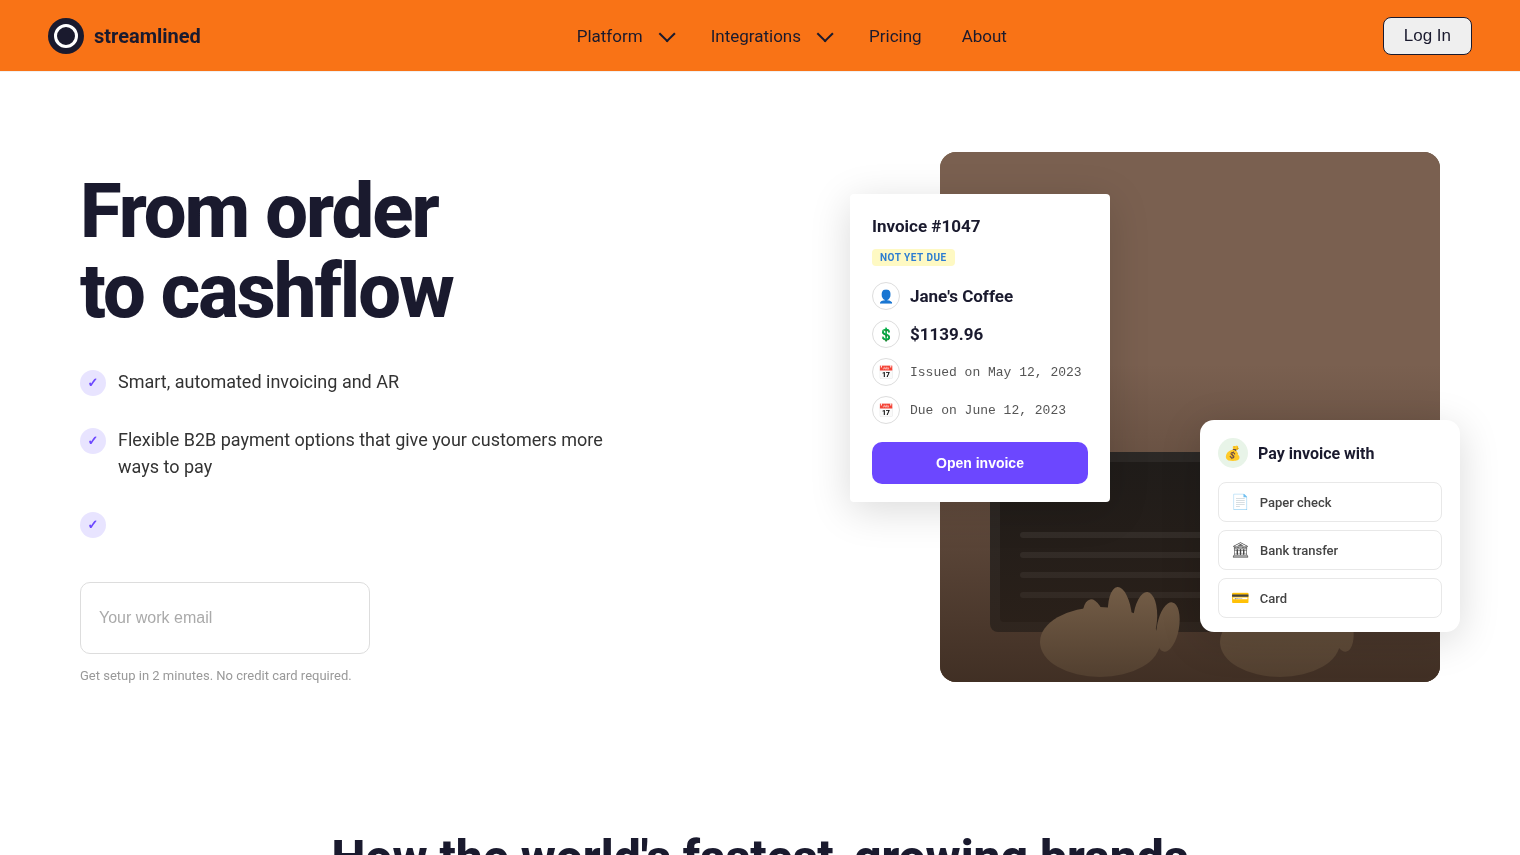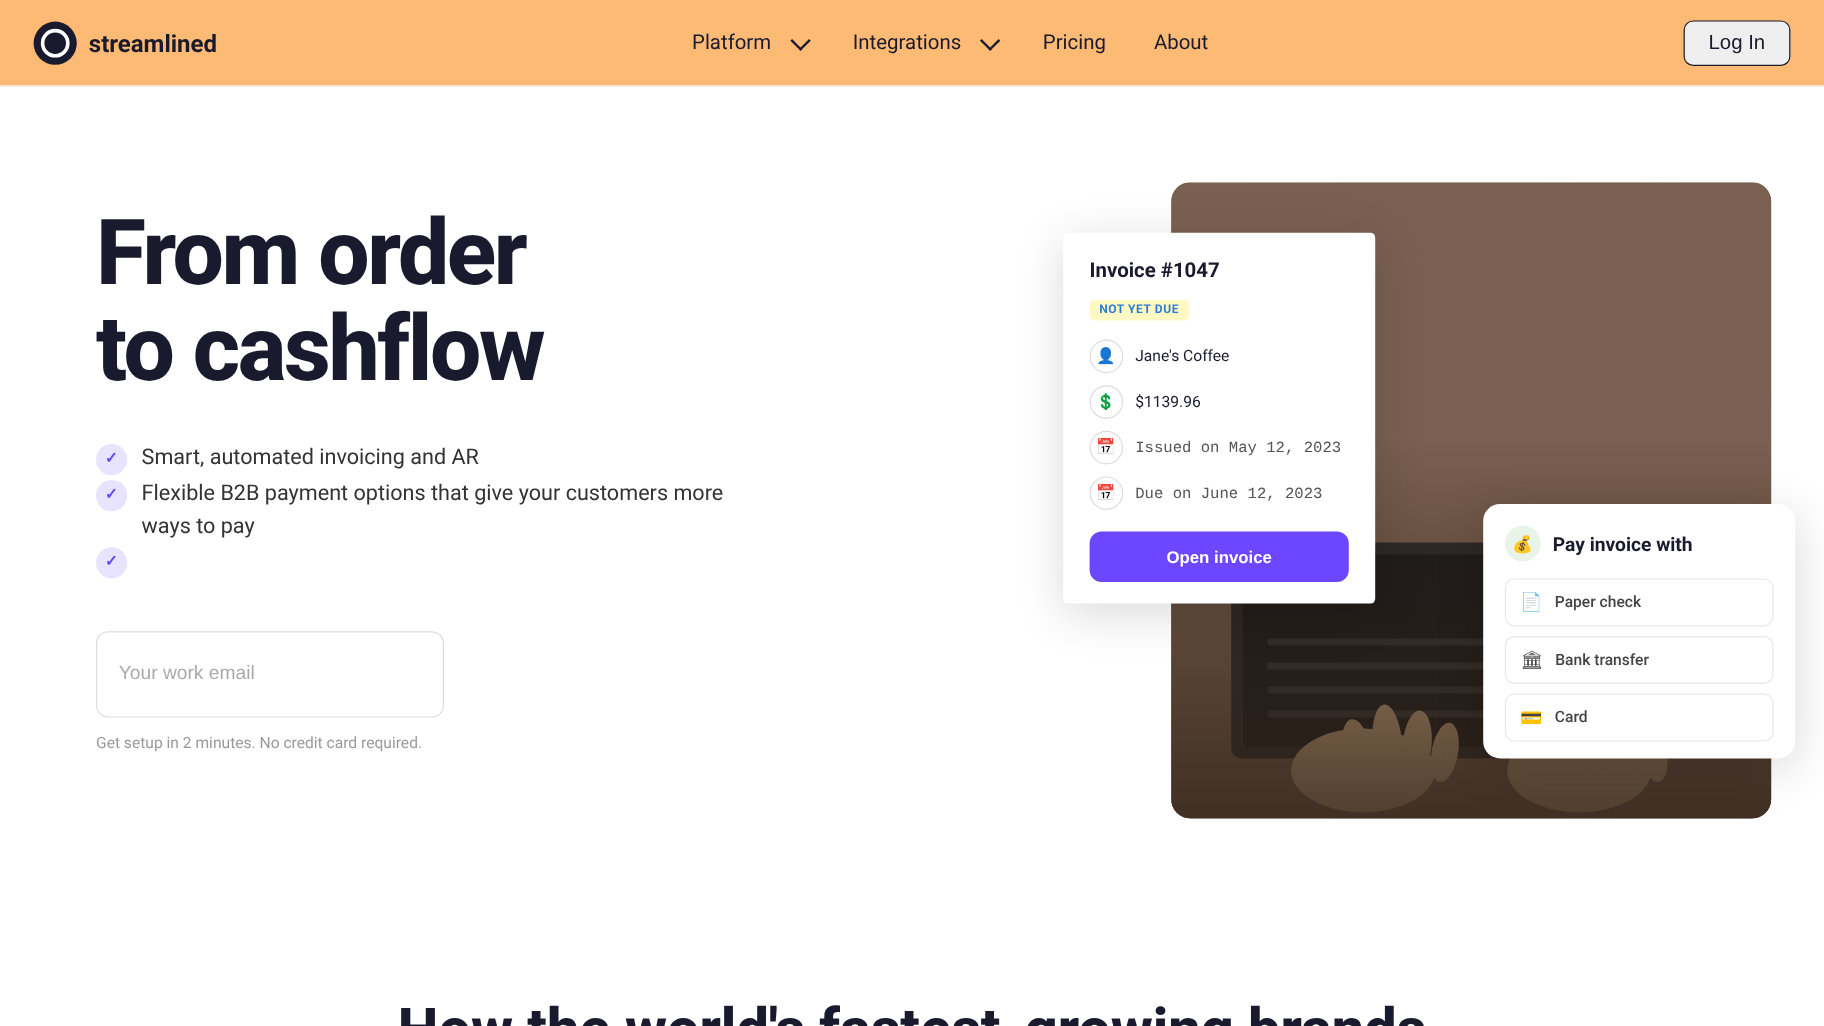--- a/index.html
+++ b/index.html
@@ -1,22 +1,22 @@
 <!DOCTYPE html>
 <html><head>
   <meta charset="utf-8">
   <style>
     * { margin: 0; padding: 0; box-sizing: border-box; }
     body { font-family: -apple-system, BlinkMacSystemFont, 'Segoe UI', Roboto, sans-serif; background: #fff; color: #1a1a2e; overflow-x: hidden; }
 
     
     nav {
       display: flex; align-items: center; justify-content: space-between;
-      padding: 0 28px; height: 72px; border-bottom: 1px solid #f0f0f0;
-      position: sticky; top: 0; background: #fdba74; z-index: 100;
+      padding: 0 48px; height: 72px; border-bottom: 1px solid #f0f0f0;
+      position: sticky; top: 0; background: #f97316; z-index: 100;
     }
     .nav-logo { display: flex; align-items: center; gap: 10px; cursor: pointer; }
     .logo-icon {
       width: 36px; height: 36px;
       background: #1a1a2e; border-radius: 50%;
       display: flex; align-items: center; justify-content: center;
     }
     .logo-icon::before {
       content: '';
       width: 18px; height: 18px;
@@ -37,26 +37,26 @@
     }
     .nav-login {
       font-size: 17px; font-weight: 500; color: #1a1a2e;
       cursor: pointer; padding: 8px 20px;
       border: 1.5px solid #1a1a2e; border-radius: 8px;
     }
 
     
     .hero {
       display: flex; align-items: flex-start; justify-content: space-between;
-      padding: 80px 44px 60px 80px;
+      padding: 80px 80px 60px 80px;
       min-height: 700px;
     }
     .hero-left { max-width: 560px; padding-top: 20px; }
     .hero-heading { font-size: 76px; font-weight: 800; line-height: 1.05; color: #1a1a2e; margin-bottom: 36px; letter-spacing: -2px; }
-    .hero-features { list-style: none; display: flex; flex-direction: column; gap: 2px; margin-bottom: 44px; }
+    .hero-features { list-style: none; display: flex; flex-direction: column; gap: 30px; margin-bottom: 44px; }
     .hero-feature { display: flex; align-items: flex-start; gap: 12px; font-size: 18px; color: #333; line-height: 1.5; }
     .check-circle {
       width: 26px; height: 26px; min-width: 26px;
       background: #e8e4ff; border-radius: 50%;
       display: flex; align-items: center; justify-content: center;
       margin-top: 2px;
     }
     .check-circle::after {
       content: '✓'; color: #6c47ff; font-size: 13px; font-weight: 700;
     }
@@ -109,21 +109,21 @@
       text-align: center;
     }
     .invoice-rows { display: flex; flex-direction: column; gap: 10px; margin-bottom: 18px; }
     .invoice-row { display: flex; align-items: center; gap: 10px; }
     .inv-icon {
       width: 28px; height: 28px; border-radius: 50%;
       border: 1.5px solid #ddd; display: flex; align-items: center; justify-content: center;
       font-size: 13px; color: #888; flex-shrink: 0;
     }
     .inv-text { font-size: 13px; color: #555; font-family: Liberation Mono, monospace; }
-    .inv-text-bold { font-size: 13px; font-weight: 400; color: #1a1a2e; }
+    .inv-text-bold { font-size: 17px; font-weight: 700; color: #1a1a2e; }
     .open-invoice-btn {
       width: 100%; height: 42px; background: #6c47ff; border: none; border-radius: 10px;
       color: #fff; font-size: 14px; font-weight: 600; cursor: pointer;
     }
 
     
     .pay-card {
       position: absolute; right: -20px; bottom: 60px;
       width: 260px; background: #fff; border-radius: 14px;
       box-shadow: 0 8px 40px rgba(0,0,0,0.15);

